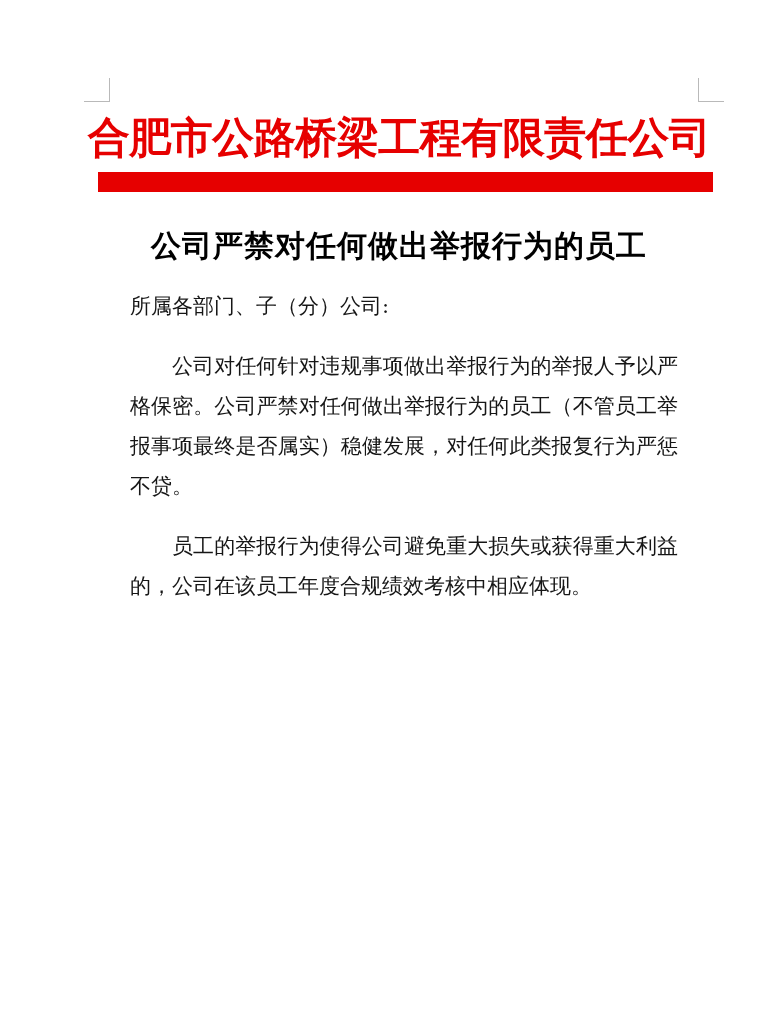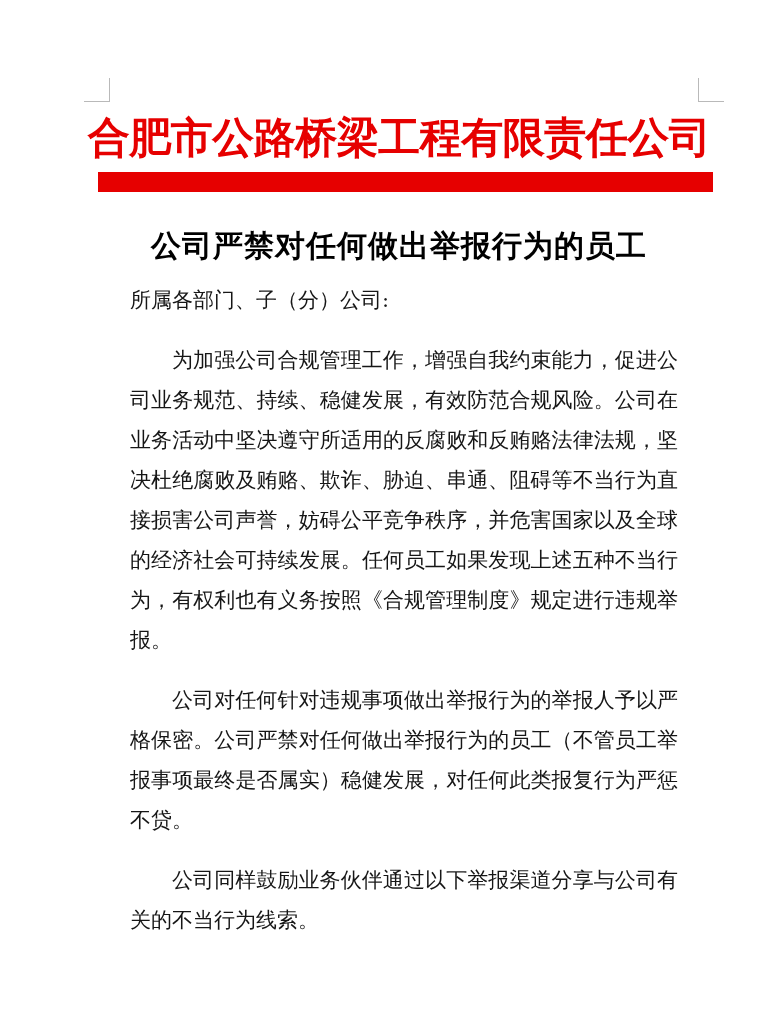--- a/index.html
+++ b/index.html
@@ -53,21 +53,21 @@
     font-size: 30px;
     line-height: 48px;
     font-weight: bold;
     color: #000000;
     letter-spacing: 1px;
     white-space: nowrap;
   }
 
   .body-text {
     position: absolute;
-    top: 240px;
+    top: 246px;
     left: 90px;
     width: 588px;
     font-size: 21px;
     line-height: 40px;
     color: #161616;
     text-align: justify;
   }
 
   .body-text p.salutation { text-indent: 0; }
   .body-text p.para { text-indent: 2em; }
@@ -83,18 +83,17 @@
   <div class="crop crop-br"></div>
 
   <div class="letterhead">合肥市公路桥梁工程有限责任公司</div>
 
   <div class="letterhead-rule"></div>
 
   <div class="doc-title">公司严禁对任何做出举报行为的员工</div>
 
   <div class="body-text">
     <p class="salutation">所属各部门、子（分）公司:</p>
-    <p class="para">为加强公司合规管理工作，增强自我约束能力，促进公司业务规范、持续、稳健发展，有效防范合规风险。公司在业务活动中坚决遵守所适用的反腐败和反贿赂法律法规，坚决杜绝腐败及贿赂、欺诈、胁迫、串通、阻碍等不当行为直接损害公司声誉，妨碍公平竞争秩序，并危害国家以及全球的经济社会可持续发展。任何员工如果发现上述五种不当行为，有权利也有义务按照《合规管理制度》规定进行违规举报。</p>
     <p class="para">公司对任何针对违规事项做出举报行为的举报人予以严格保密。公司严禁对任何做出举报行为的员工（不管员工举报事项最终是否属实）稳健发展，对任何此类报复行为严惩不贷。</p>
-    <p class="para">公司同样鼓励业务伙伴通过以下举报渠道分享与公司有关的不当行为线索。</p>
+    <p class="para">员工的举报行为使得公司避免重大损失或获得重大利益的，公司在该员工年度合规绩效考核中相应体现。</p>
   </div>
 
 </div>
 
 </body></html>

